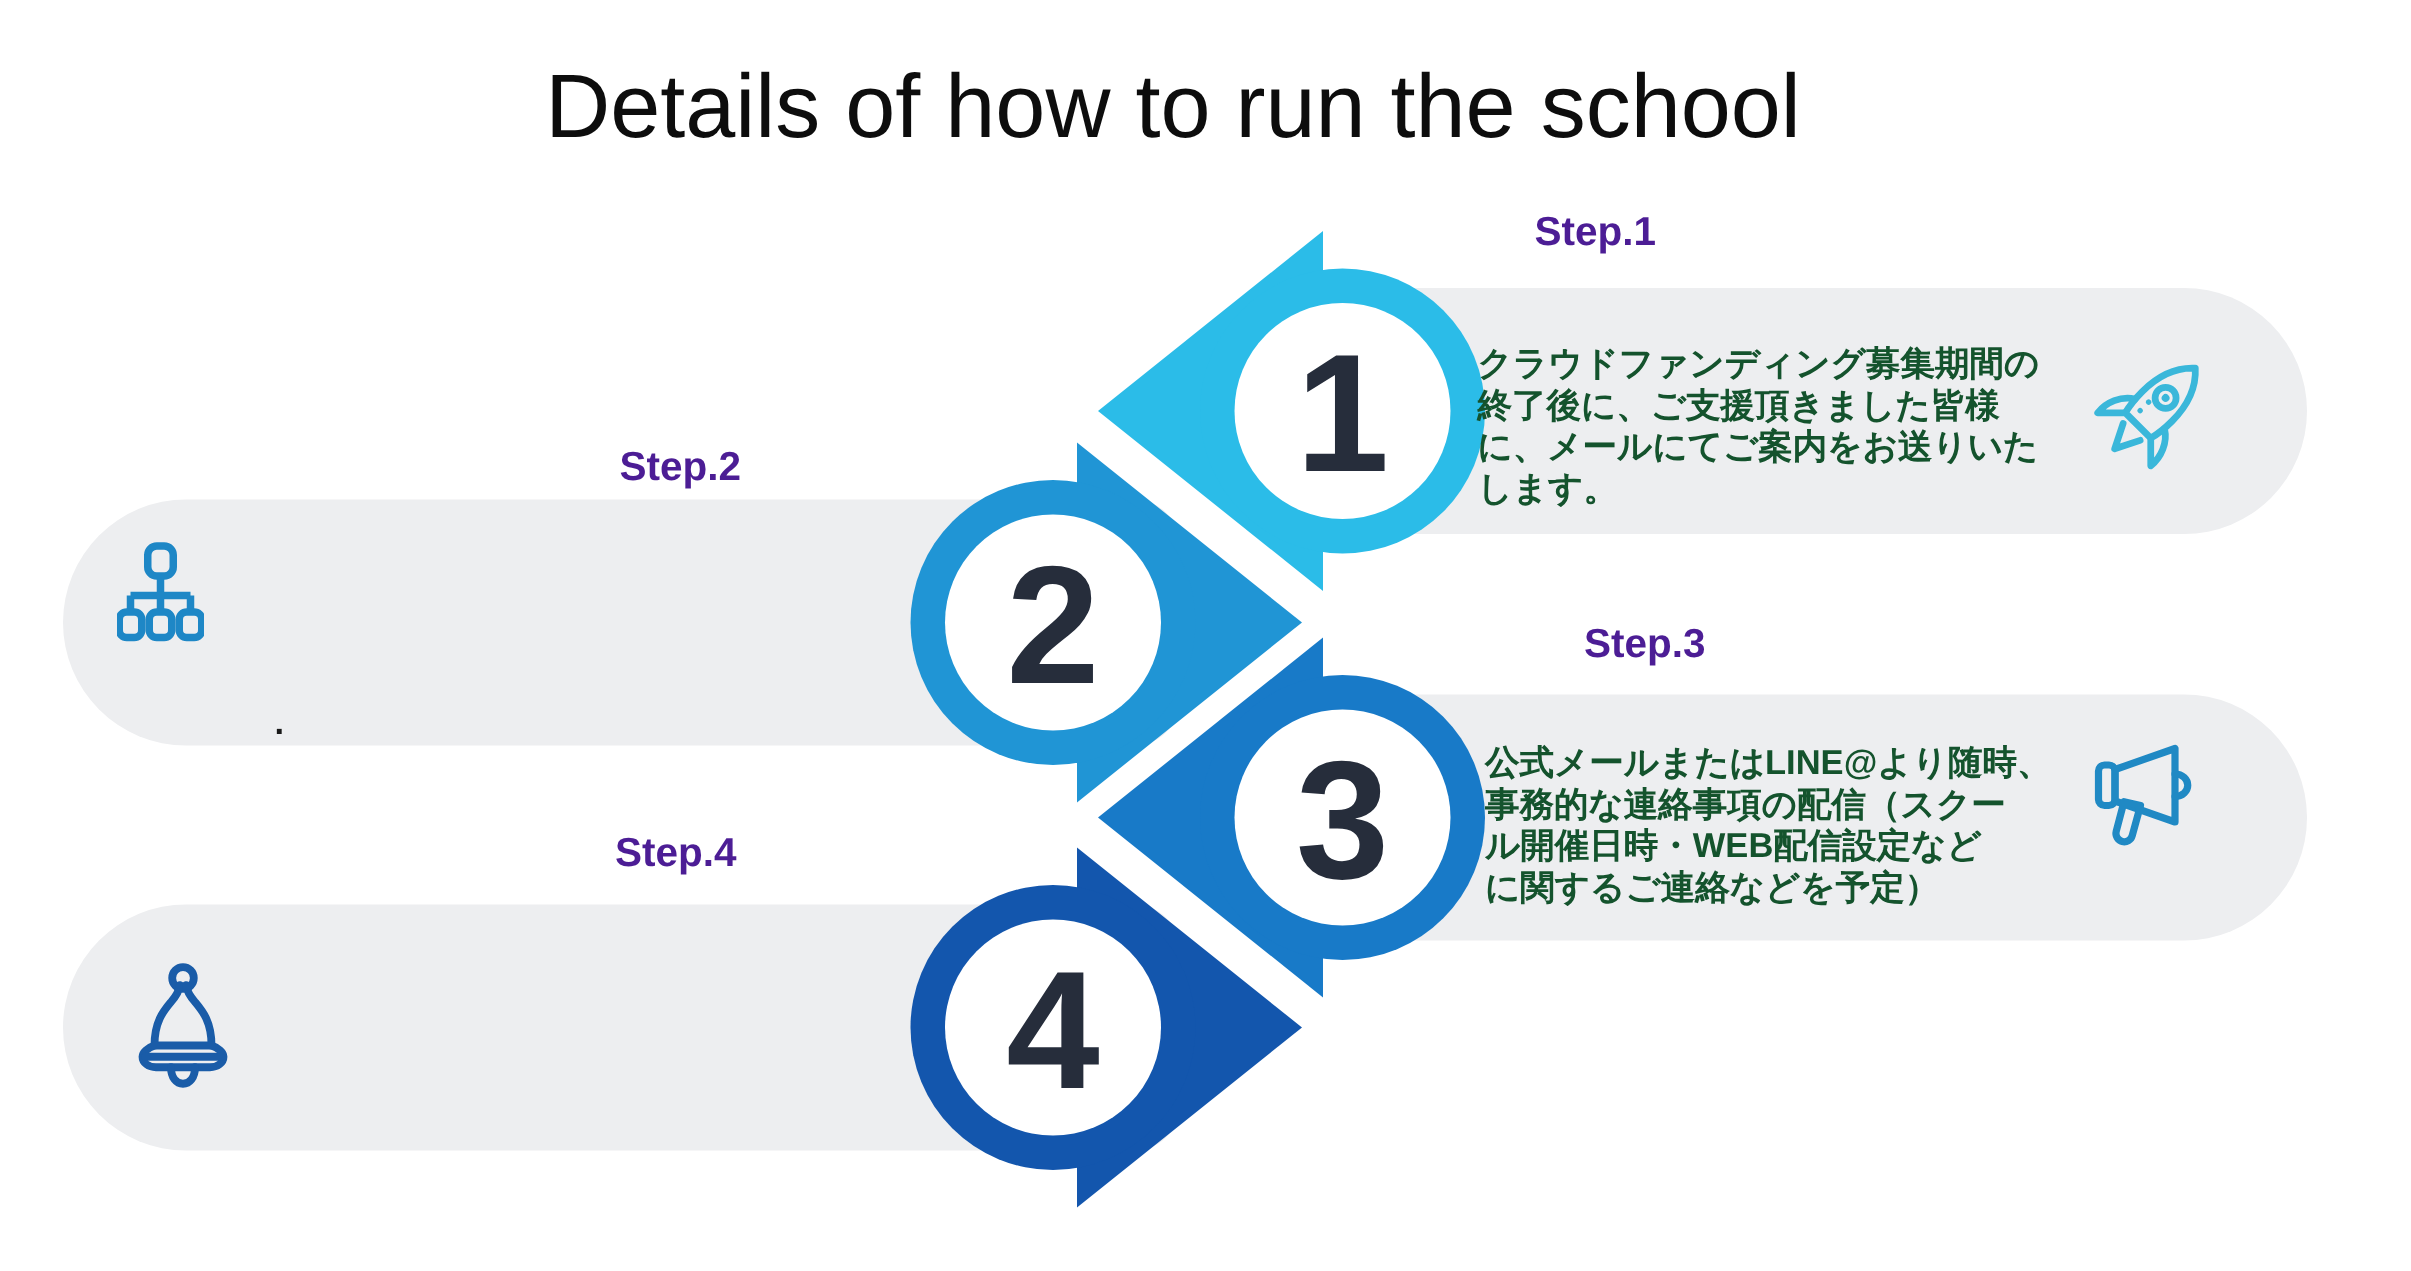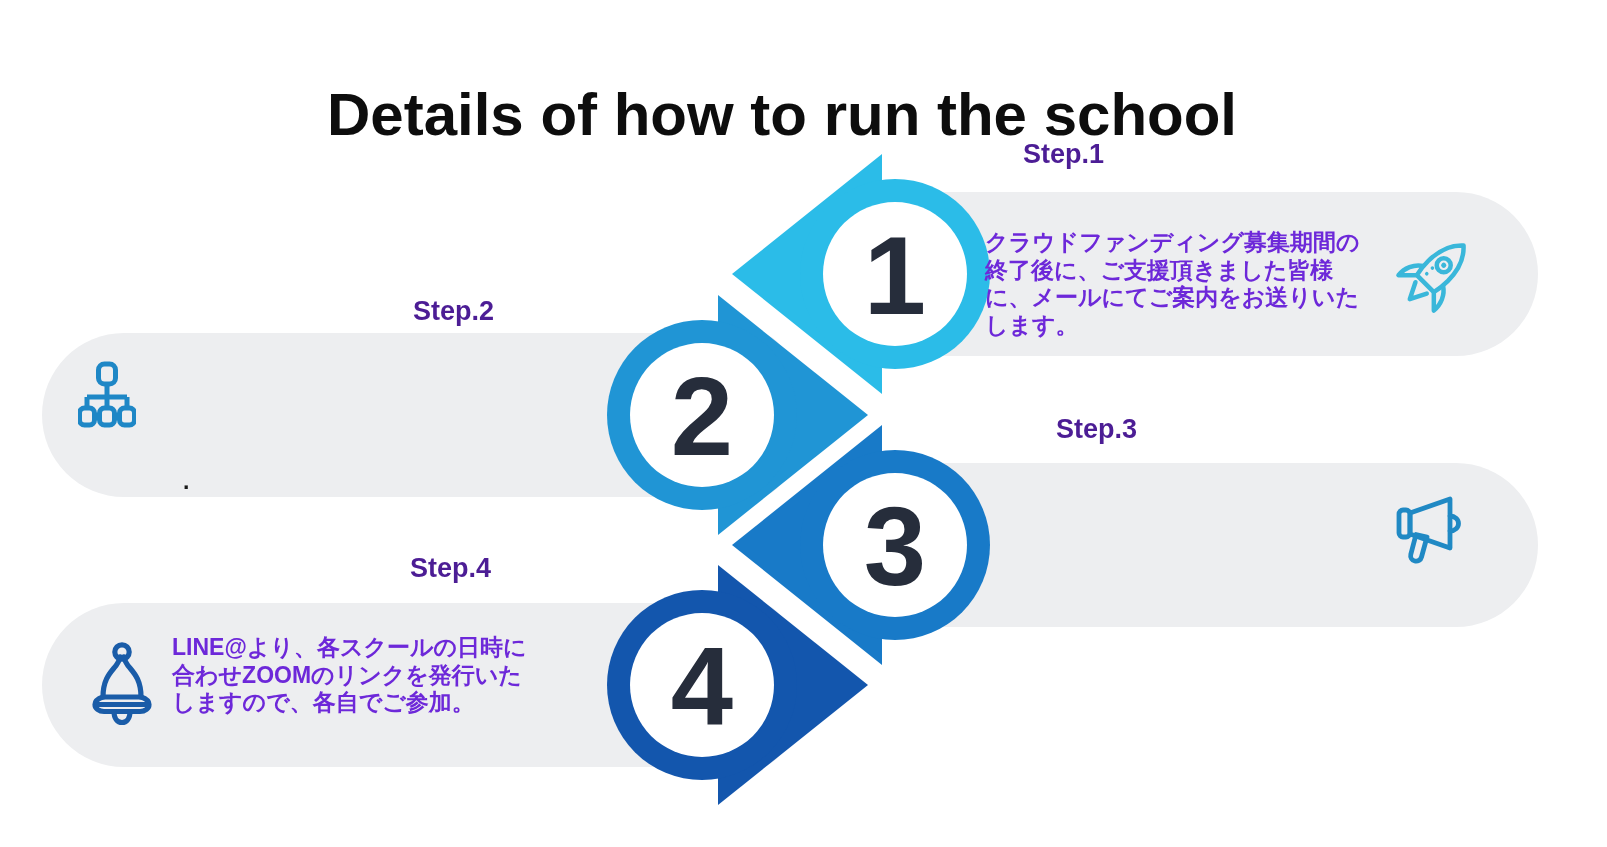--- a/index.html
+++ b/index.html
@@ -3,21 +3,21 @@
 <meta charset="utf-8">
 <style>
   html,body{margin:0;padding:0;background:#fff;}
   #canvas{
     position:relative;width:1607px;height:847px;background:#fff;overflow:hidden;
     font-family:"Liberation Sans","DejaVu Sans",sans-serif;
   }
   .abs{position:absolute;}
   #title{
     left:0;top:36px;width:1564px;text-align:center;
-    font-size:60px;font-weight:700;color:#0d0d0d;letter-spacing:0px;margin-top:44px;
+    font-size:60px;font-weight:400;color:#0d0d0d;letter-spacing:0px;
   }
   .panel{
     position:absolute;height:164px;z-index:1;
   }
   .panel.right{border-radius:30px 83px 83px 30px;left:900px;width:638px;}
   .panel.left{border-radius:83px 30px 30px 83px;left:42px;width:744px;}
   #panel-1{top:192px;}
   #panel-2{top:333px;}
   #panel-3{top:463px;}
   #panel-4{top:603px;}
@@ -28,21 +28,21 @@
   }
   .step-label{
     position:absolute;z-index:3;font-size:27px;font-weight:700;color:#4c1d95;
     letter-spacing:0px;
   }
   #label-1{left:1023px;top:139px;}
   #label-2{left:413px;top:296px;}
   #label-3{left:1056px;top:414px;}
   #label-4{left:410px;top:553px;}
   .body-text{
-    position:absolute;z-index:3;font-size:23px;font-weight:700;color:#6d28d9;
+    position:absolute;z-index:3;font-size:23px;font-weight:700;color:#14532d;
     line-height:27.5px;white-space:pre-line;letter-spacing:0px;
   }
   #text-1{left:985px;top:229px;width:430px;}
   #text-2{left:155px;top:361px;width:420px;}
   #text-3{left:990px;top:495px;width:430px;}
   #text-4{left:172px;top:634px;width:420px;}
   #footnote-2{position:absolute;left:183px;top:468px;z-index:3;font-size:23px;font-weight:700;color:#191919;}
   .icon{position:absolute;z-index:3;}
   #icon-rocket{left:1383px;top:226px;}
   #icon-orgchart{left:78px;top:361px;}
@@ -63,23 +63,24 @@
 
   <div id="label-1" class="step-label">Step.1</div>
   <div id="label-2" class="step-label">Step.2</div>
   <div id="label-3" class="step-label">Step.3</div>
   <div id="label-4" class="step-label">Step.4</div>
 
   <div id="text-1" class="body-text">クラウドファンディング募集期間の
 終了後に、ご支援頂きました皆様
 に、メールにてご案内をお送りいた
 します。</div>
-  <div id="text-4" class="body-text">LINE@より、各スクールの日時に
-合わせZOOMのリンクを発行いた
-しますので、各自でご参加。</div>
+  <div id="text-3" class="body-text">公式メールまたはLINE@より随時、
+事務的な連絡事項の配信（スクー
+ル開催日時・WEB配信設定など
+に関するご連絡などを予定）</div>
   <div id="footnote-2">.</div>
 
   <svg id="markers" width="1607" height="847" viewBox="0 0 1607 847">
     <g style="color: rgb(43, 188, 232);">
       <path d="M882,154 L732,274 L882,394 Z" fill="currentColor"></path>
       <circle cx="895" cy="274" r="95" fill="currentColor"></circle>
       <circle cx="895" cy="274" r="72" fill="#ffffff"></circle>
       <text class="num" x="895" y="314" style="fill: rgb(38, 45, 59);">1</text>
     </g>
     <g style="color: rgb(32, 149, 213);">

